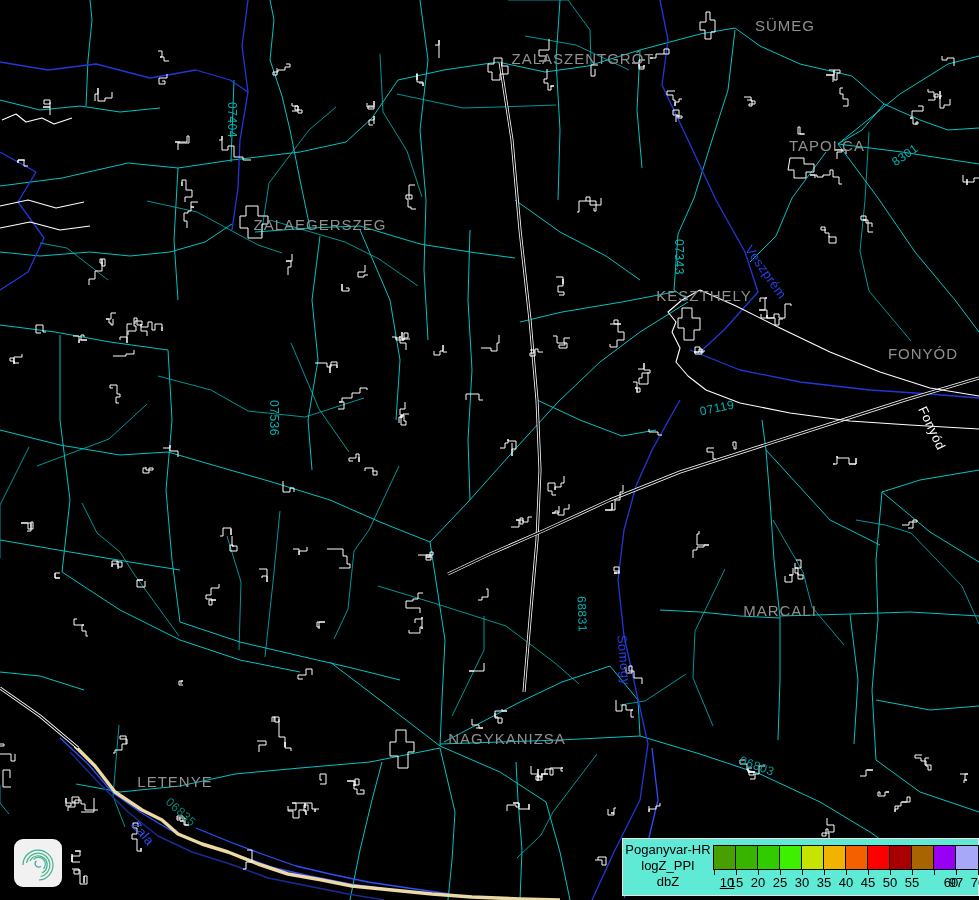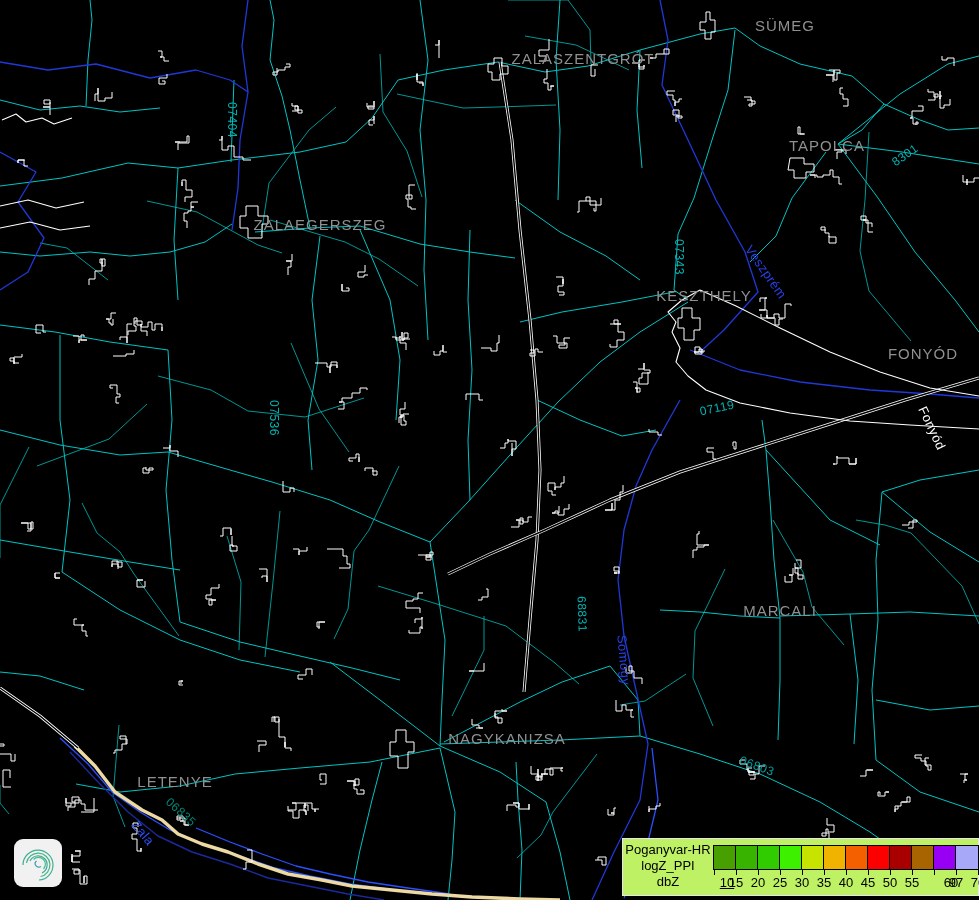--- a/index.html
+++ b/index.html
@@ -343,21 +343,21 @@
       <g transform="translate(24,25)" fill="none" stroke-width="1.2">
         <path d="M-15,1 A15,15 0 1 1 1,16" stroke="#3fae96"></path>
         <path d="M-11.5,-1 A11.8,11.8 0 1 1 2.5,12.5" stroke="#49b67f"></path>
         <path d="M-8,-3 A9,9 0 1 1 4,9" stroke="#3da9a2"></path>
         <path d="M-4.5,-4.5 A6.3,6.3 0 1 1 5.5,5" stroke="#4bbd86"></path>
         <path d="M-1.5,-3 A3.2,3.2 0 1 0 3,2.4" stroke="#3a9fb0"></path>
       </g>
     </svg>
   </div>
 
-  <div id="legend" style="background: #bef264;">
+  <div id="legend" style="background: #5eead4;">
     <div class="lg-left">
       <div>Poganyvar-HR</div>
       <div>logZ_PPI</div>
       <div>dbZ</div>
     </div>
     <div class="lg-bar" id="lg-bar">
         <div class="sw" style="background: rgb(72, 160, 0);"></div>
         <div class="sw" style="background: rgb(56, 180, 0);"></div>
         <div class="sw" style="background: rgb(48, 204, 0);"></div>
         <div class="sw" style="background: rgb(60, 240, 0);"></div>

